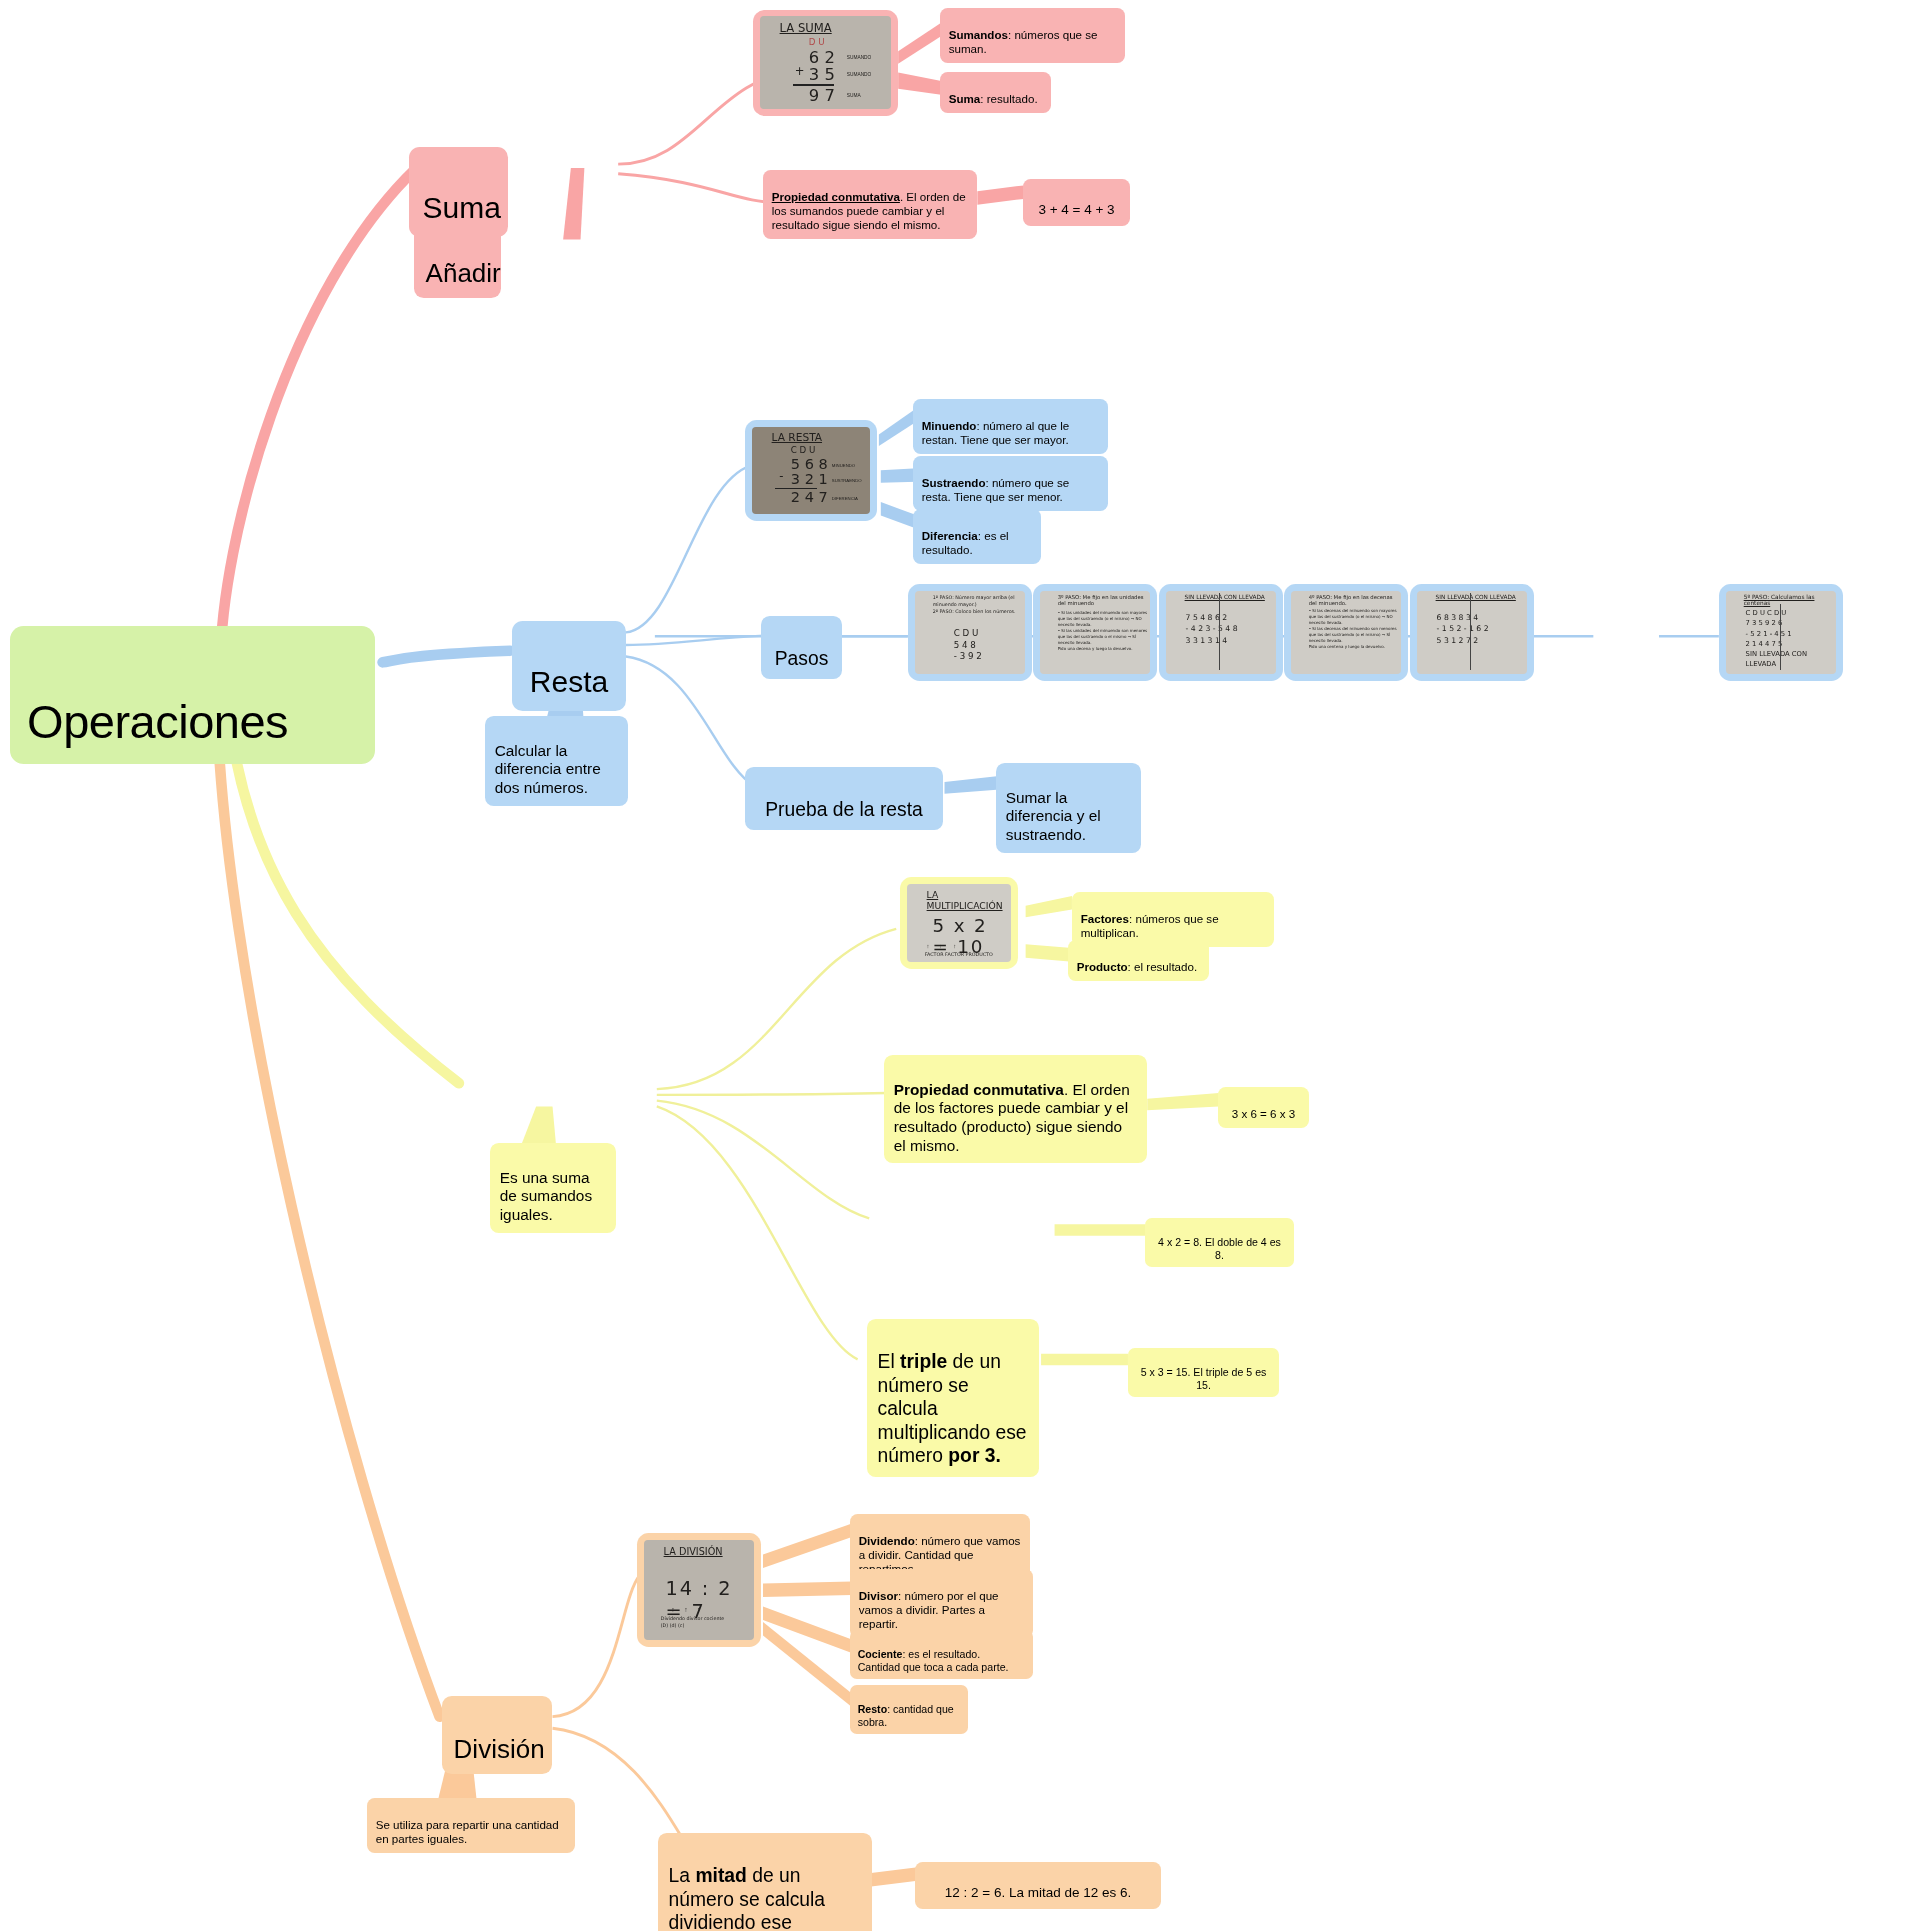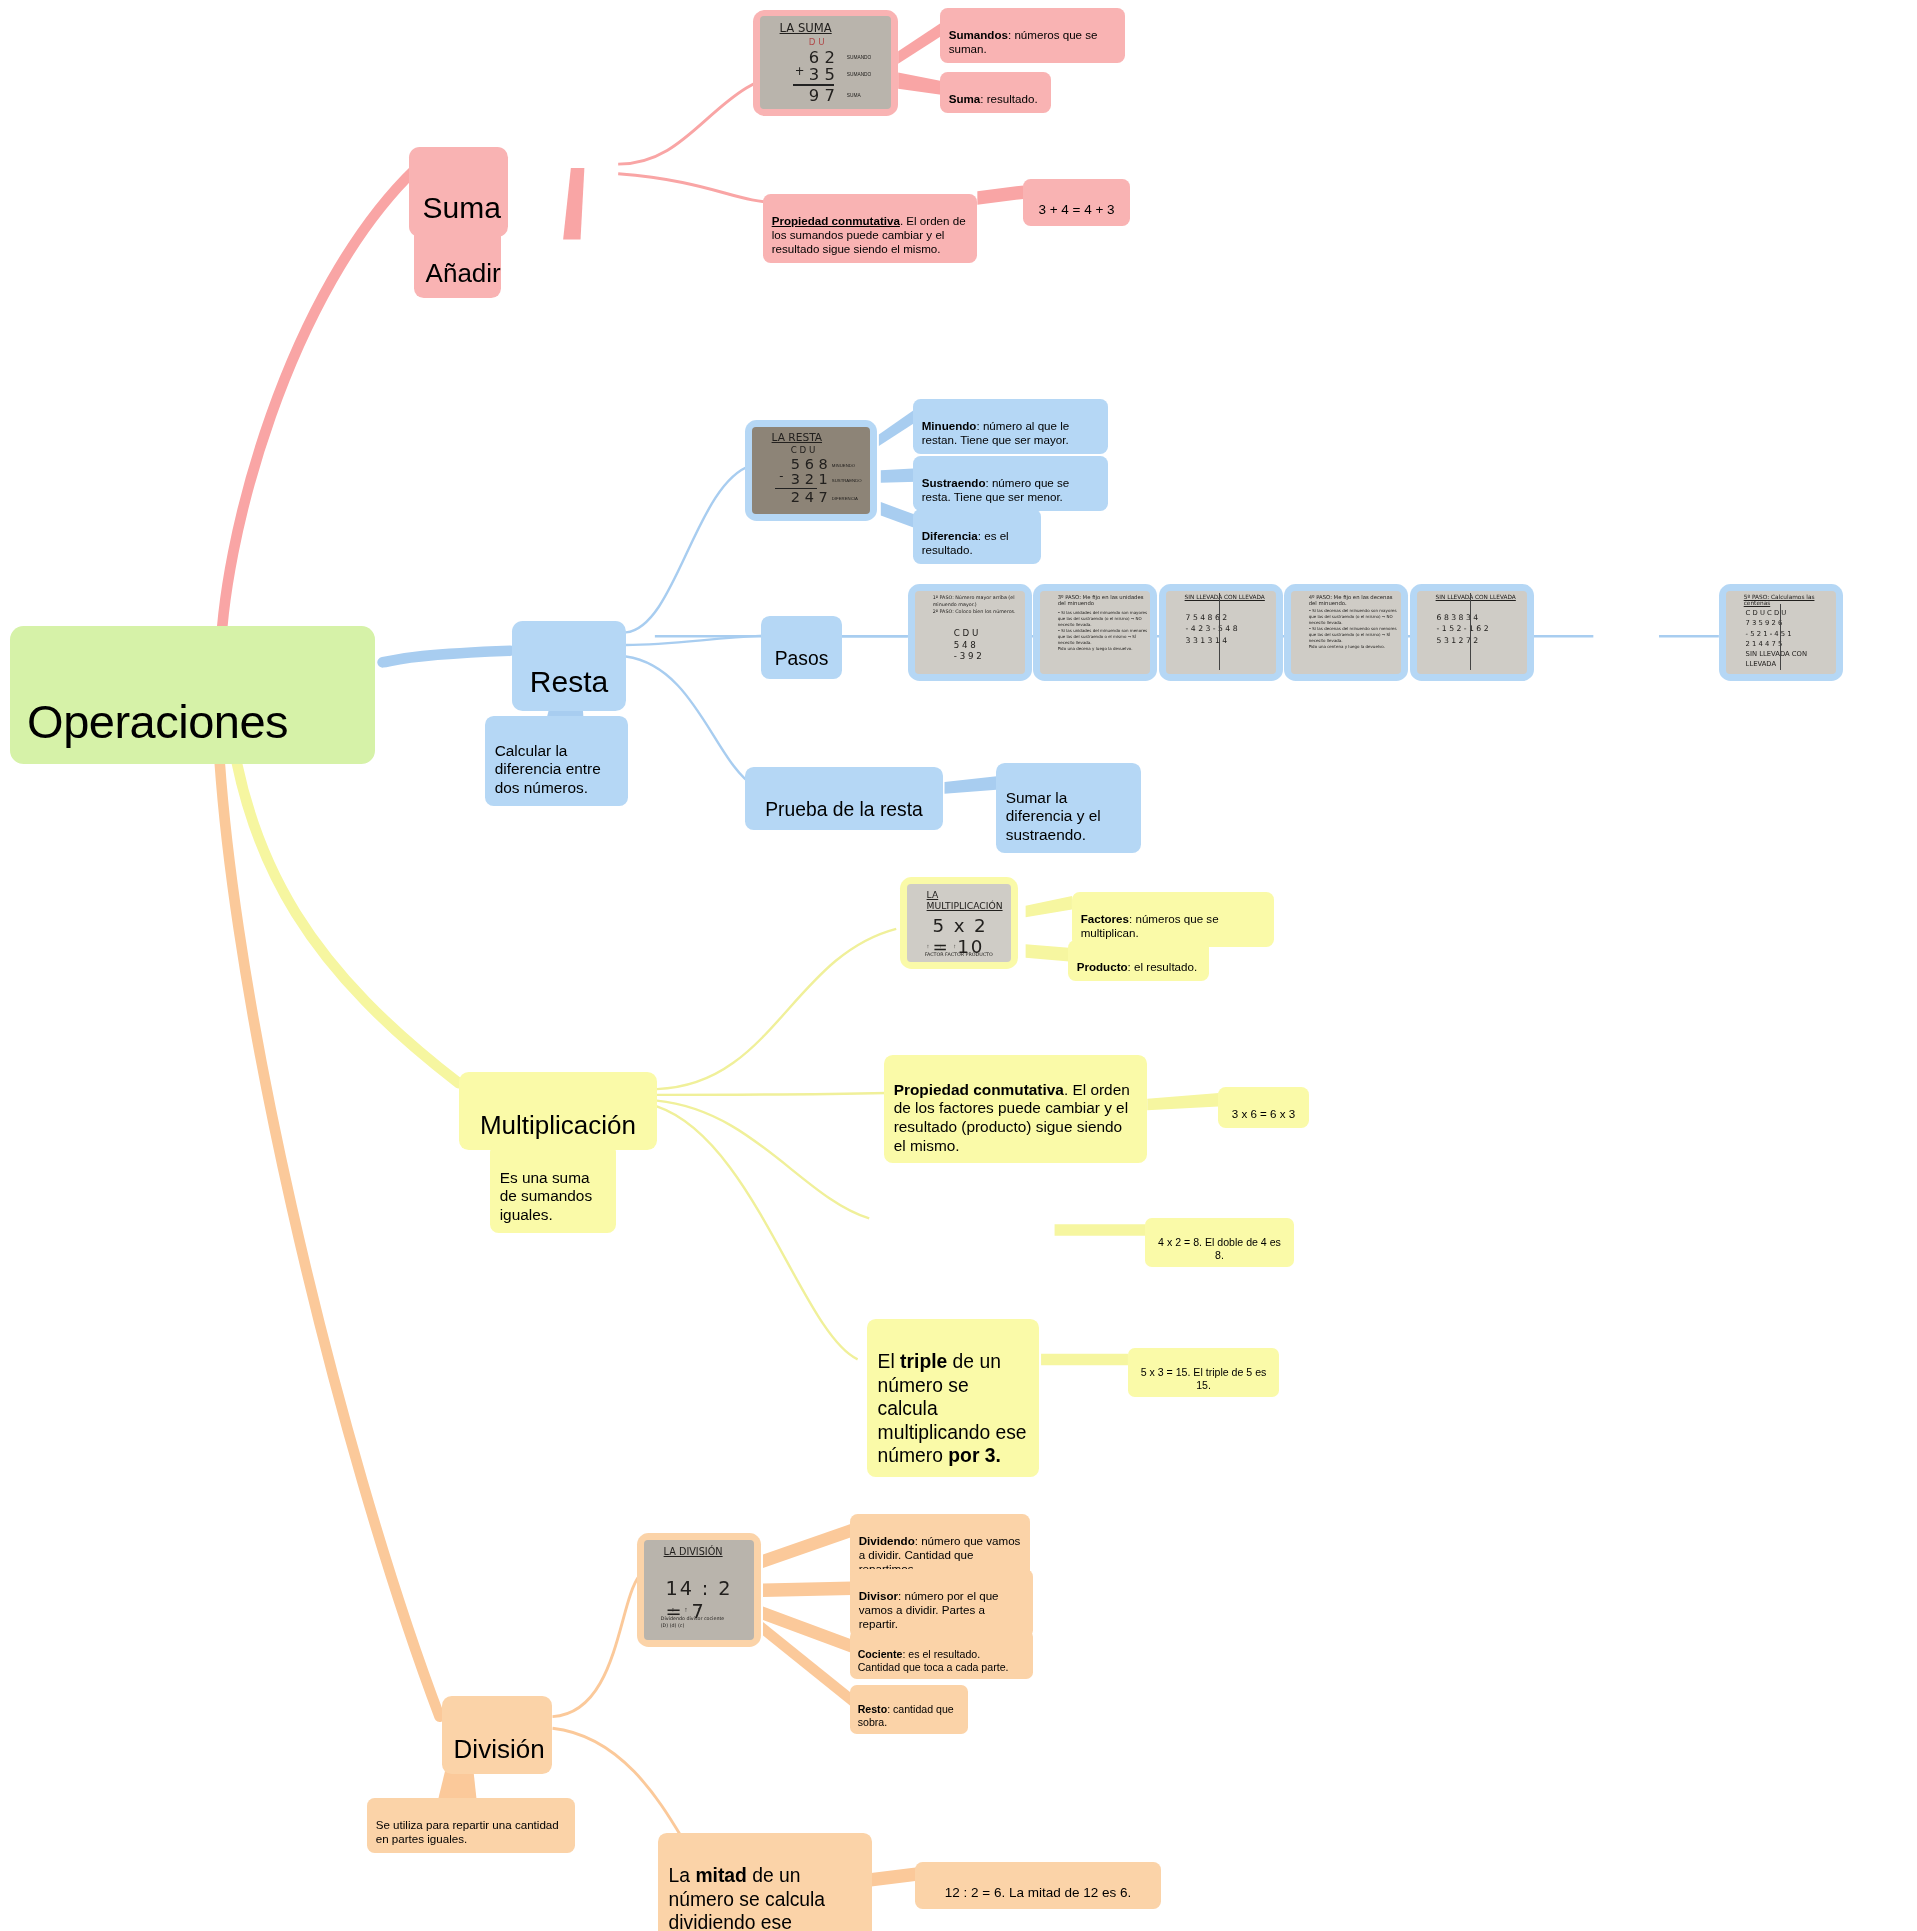--- a/index.html
+++ b/index.html
@@ -154,21 +154,21 @@
     </div>
   </div>
 
   <div class="node c-pink lvl3" style="left:940px; top:7.7px; width:185px;">
     <b>Sumandos</b><span>: números que se suman.</span>
   </div>
   <div class="node c-pink lvl3" style="left:940px; top:72px; width:111px;">
     <b>Suma</b><span>: resultado.</span>
   </div>
 
-  <div class="node c-pink lvl3" style="left:763px; top:170px; width:214px;margin-top:24px;">
+  <div class="node c-pink lvl3" style="left:763px; top:170px; width:214px;">
     <span class="u">Propiedad conmutativa</span><span>. El orden de los sumandos puede cambiar y el resultado sigue siendo el mismo.</span>
   </div>
   <div class="node c-pink lvl4" style="left:1023px; top:179px; width:107px; text-align:center;">
     <span>3 + 4 = 4 + 3</span>
   </div>
 
   <div class="node c-blue lvl1" style="left:512px; top:621px; width:114px; text-align:center;">
     <span>Resta</span>
   </div>
   <div class="node c-blue lvl2" style="left:485px; top:716px; width:143px;">
@@ -259,23 +259,20 @@
     </div>
   </div>
 
   <div class="node c-blue lvl2b" style="left:745px; top:767px; width:198px; text-align:center;">
     <span>Prueba de la resta</span>
   </div>
   <div class="node c-blue lvl2" style="left:996px; top:763px; width:145px;">
     <span>Sumar la diferencia y el sustraendo.</span>
   </div>
 
-  <div class="node c-yellow lvl1b" style="left:459px; top:1072px; width:198px; text-align:center;">
-    <span>Multiplicación</span>
-  </div>
   <div class="node c-yellow lvl2" style="left:490px; top:1143px; width:126px;">
     <span>Es una suma de sumandos iguales.</span>
   </div>
 
   <div class="photo c-yellow" style="left:900px; top:877px; width:118px; height:92px;">
     <div class="inner white">
       <div class="ph-txt hand" style="left:5.8px; top:4.8px; font-size:9.2px; text-decoration:underline;">LA MULTIPLICACIÓN</div>
       <div class="ph-txt hand" style="left:11.6px; top:31px; font-size:18.3px; letter-spacing:1.9px;">5 x 2 = 10</div>
       <div class="ph-txt" style="left:5.8px; top:59px; font-size:5.8px;">↑&nbsp;&nbsp;&nbsp;&nbsp;&nbsp;&nbsp;↑&nbsp;&nbsp;&nbsp;&nbsp;&nbsp;&nbsp;&nbsp;↑</div>
       <div class="ph-txt hand" style="left:3.9px; top:68px; font-size:4.8px;">FACTOR      FACTOR      PRODUCTO</div>

